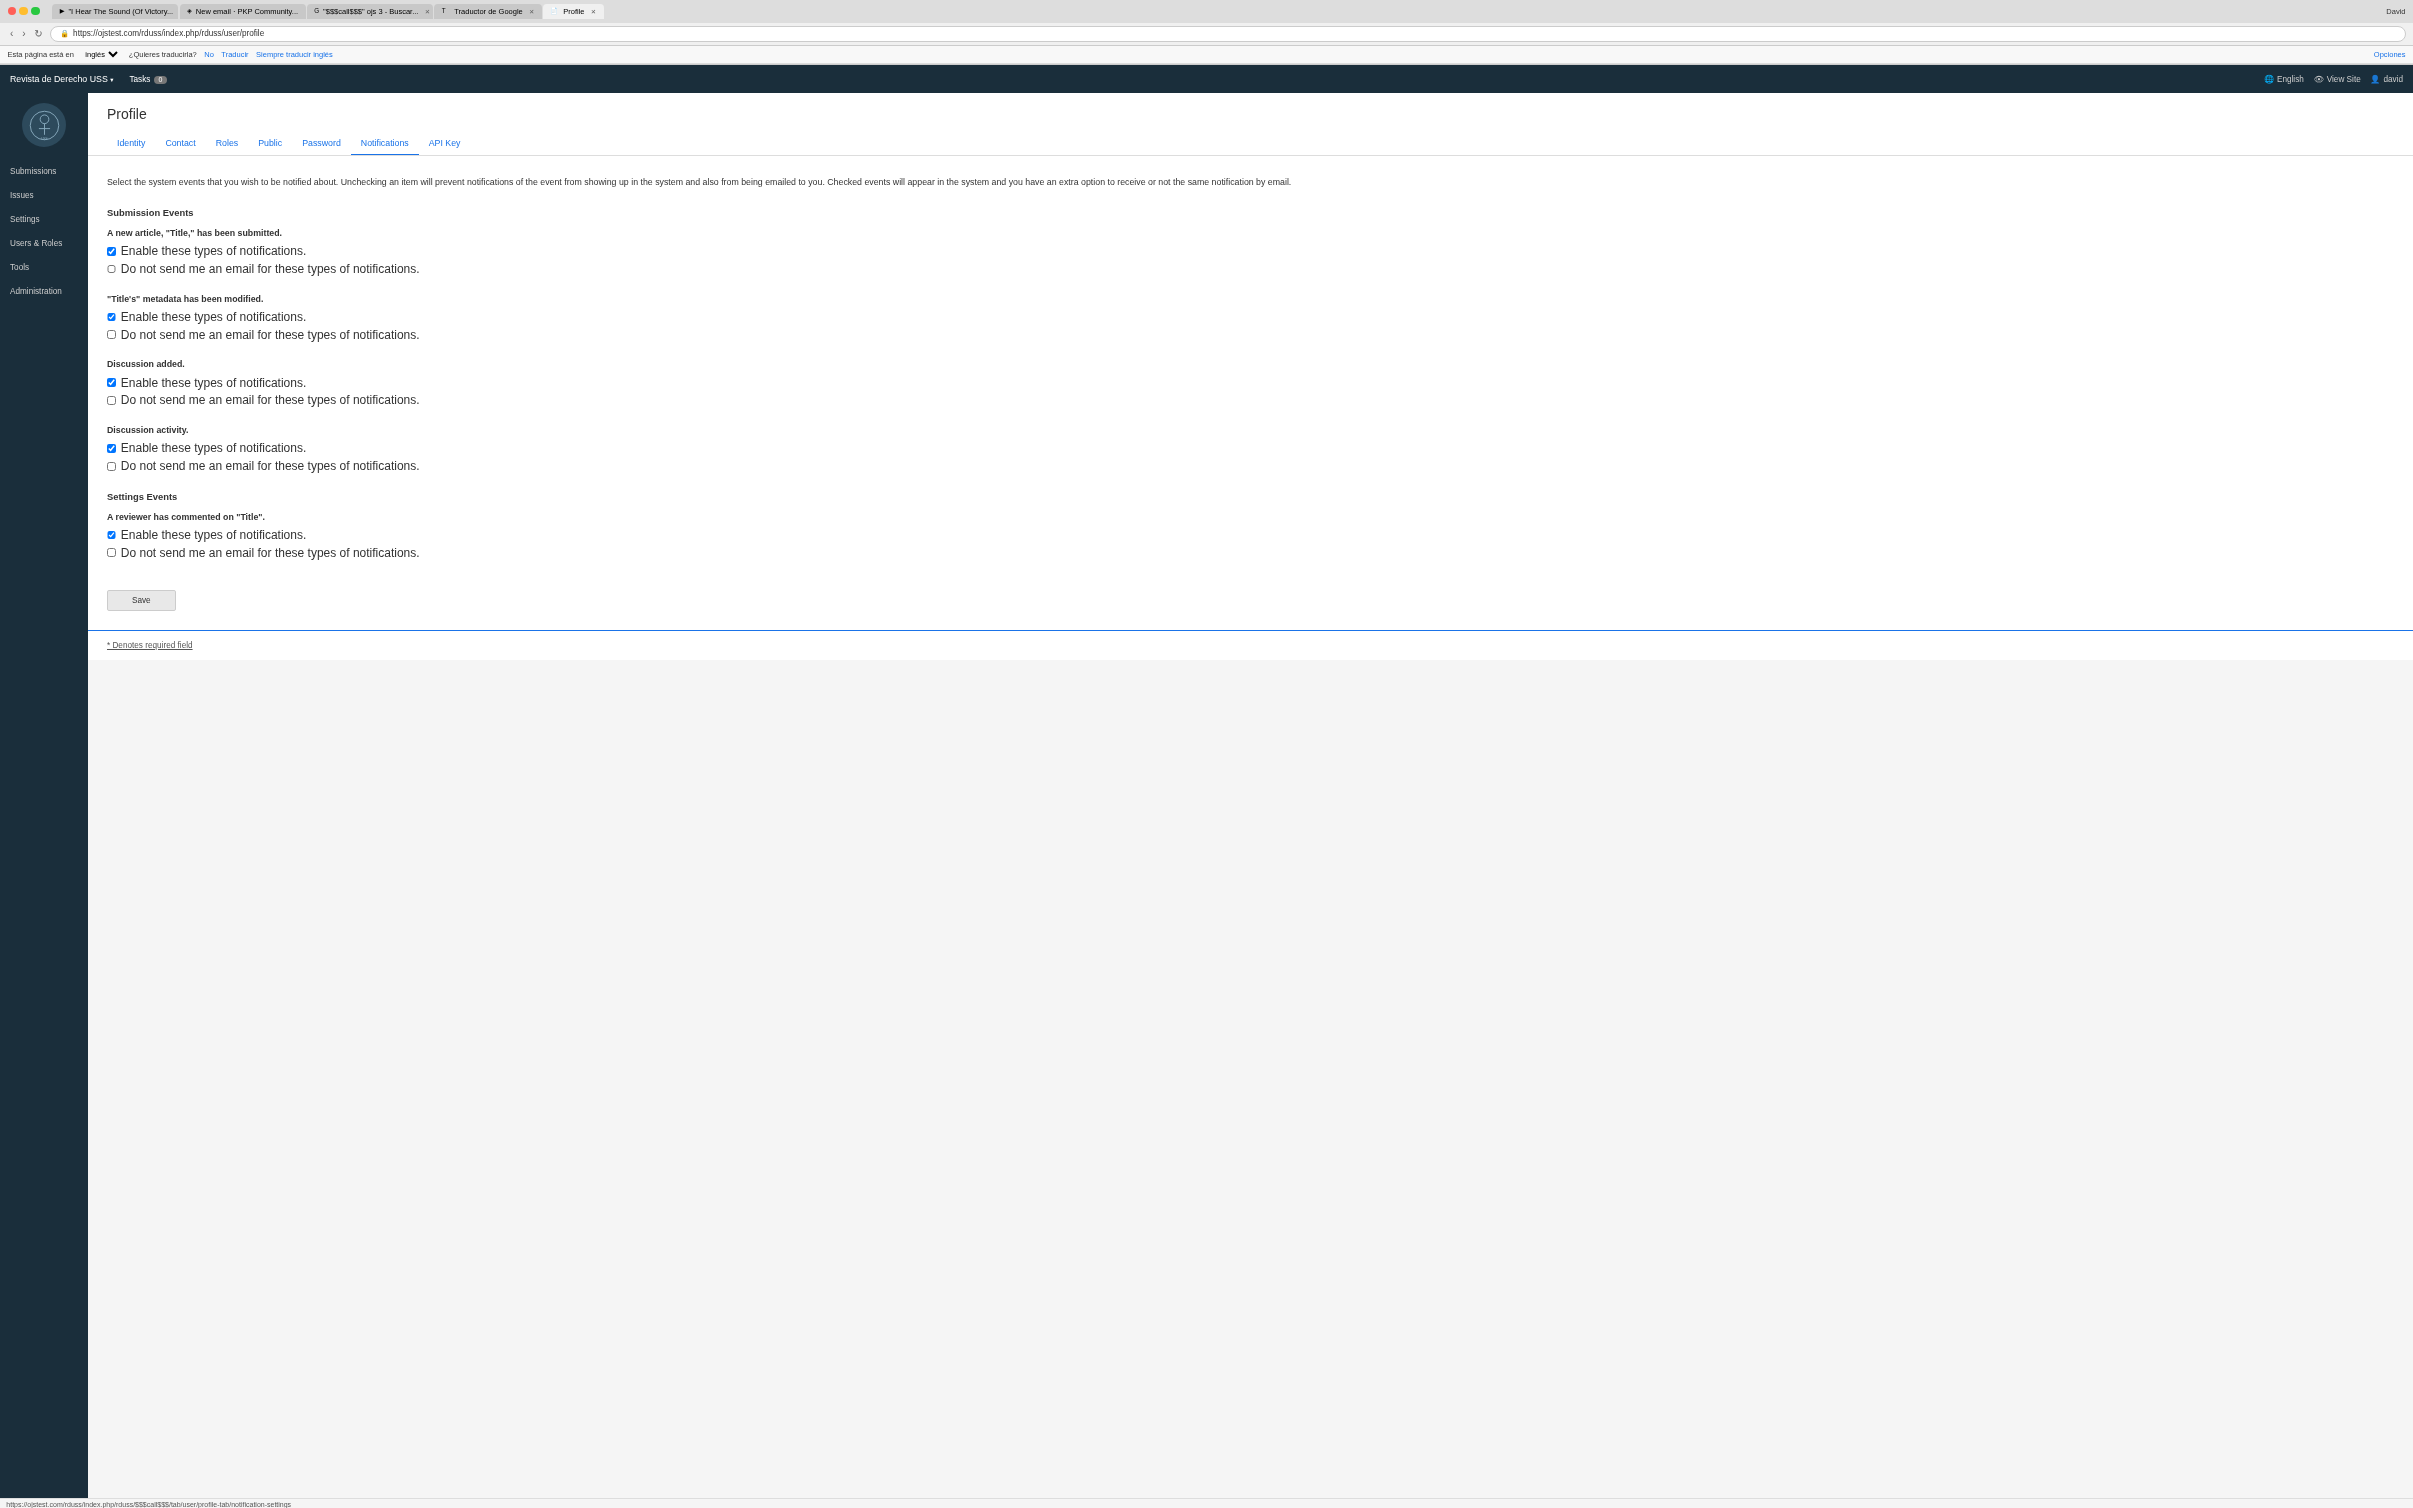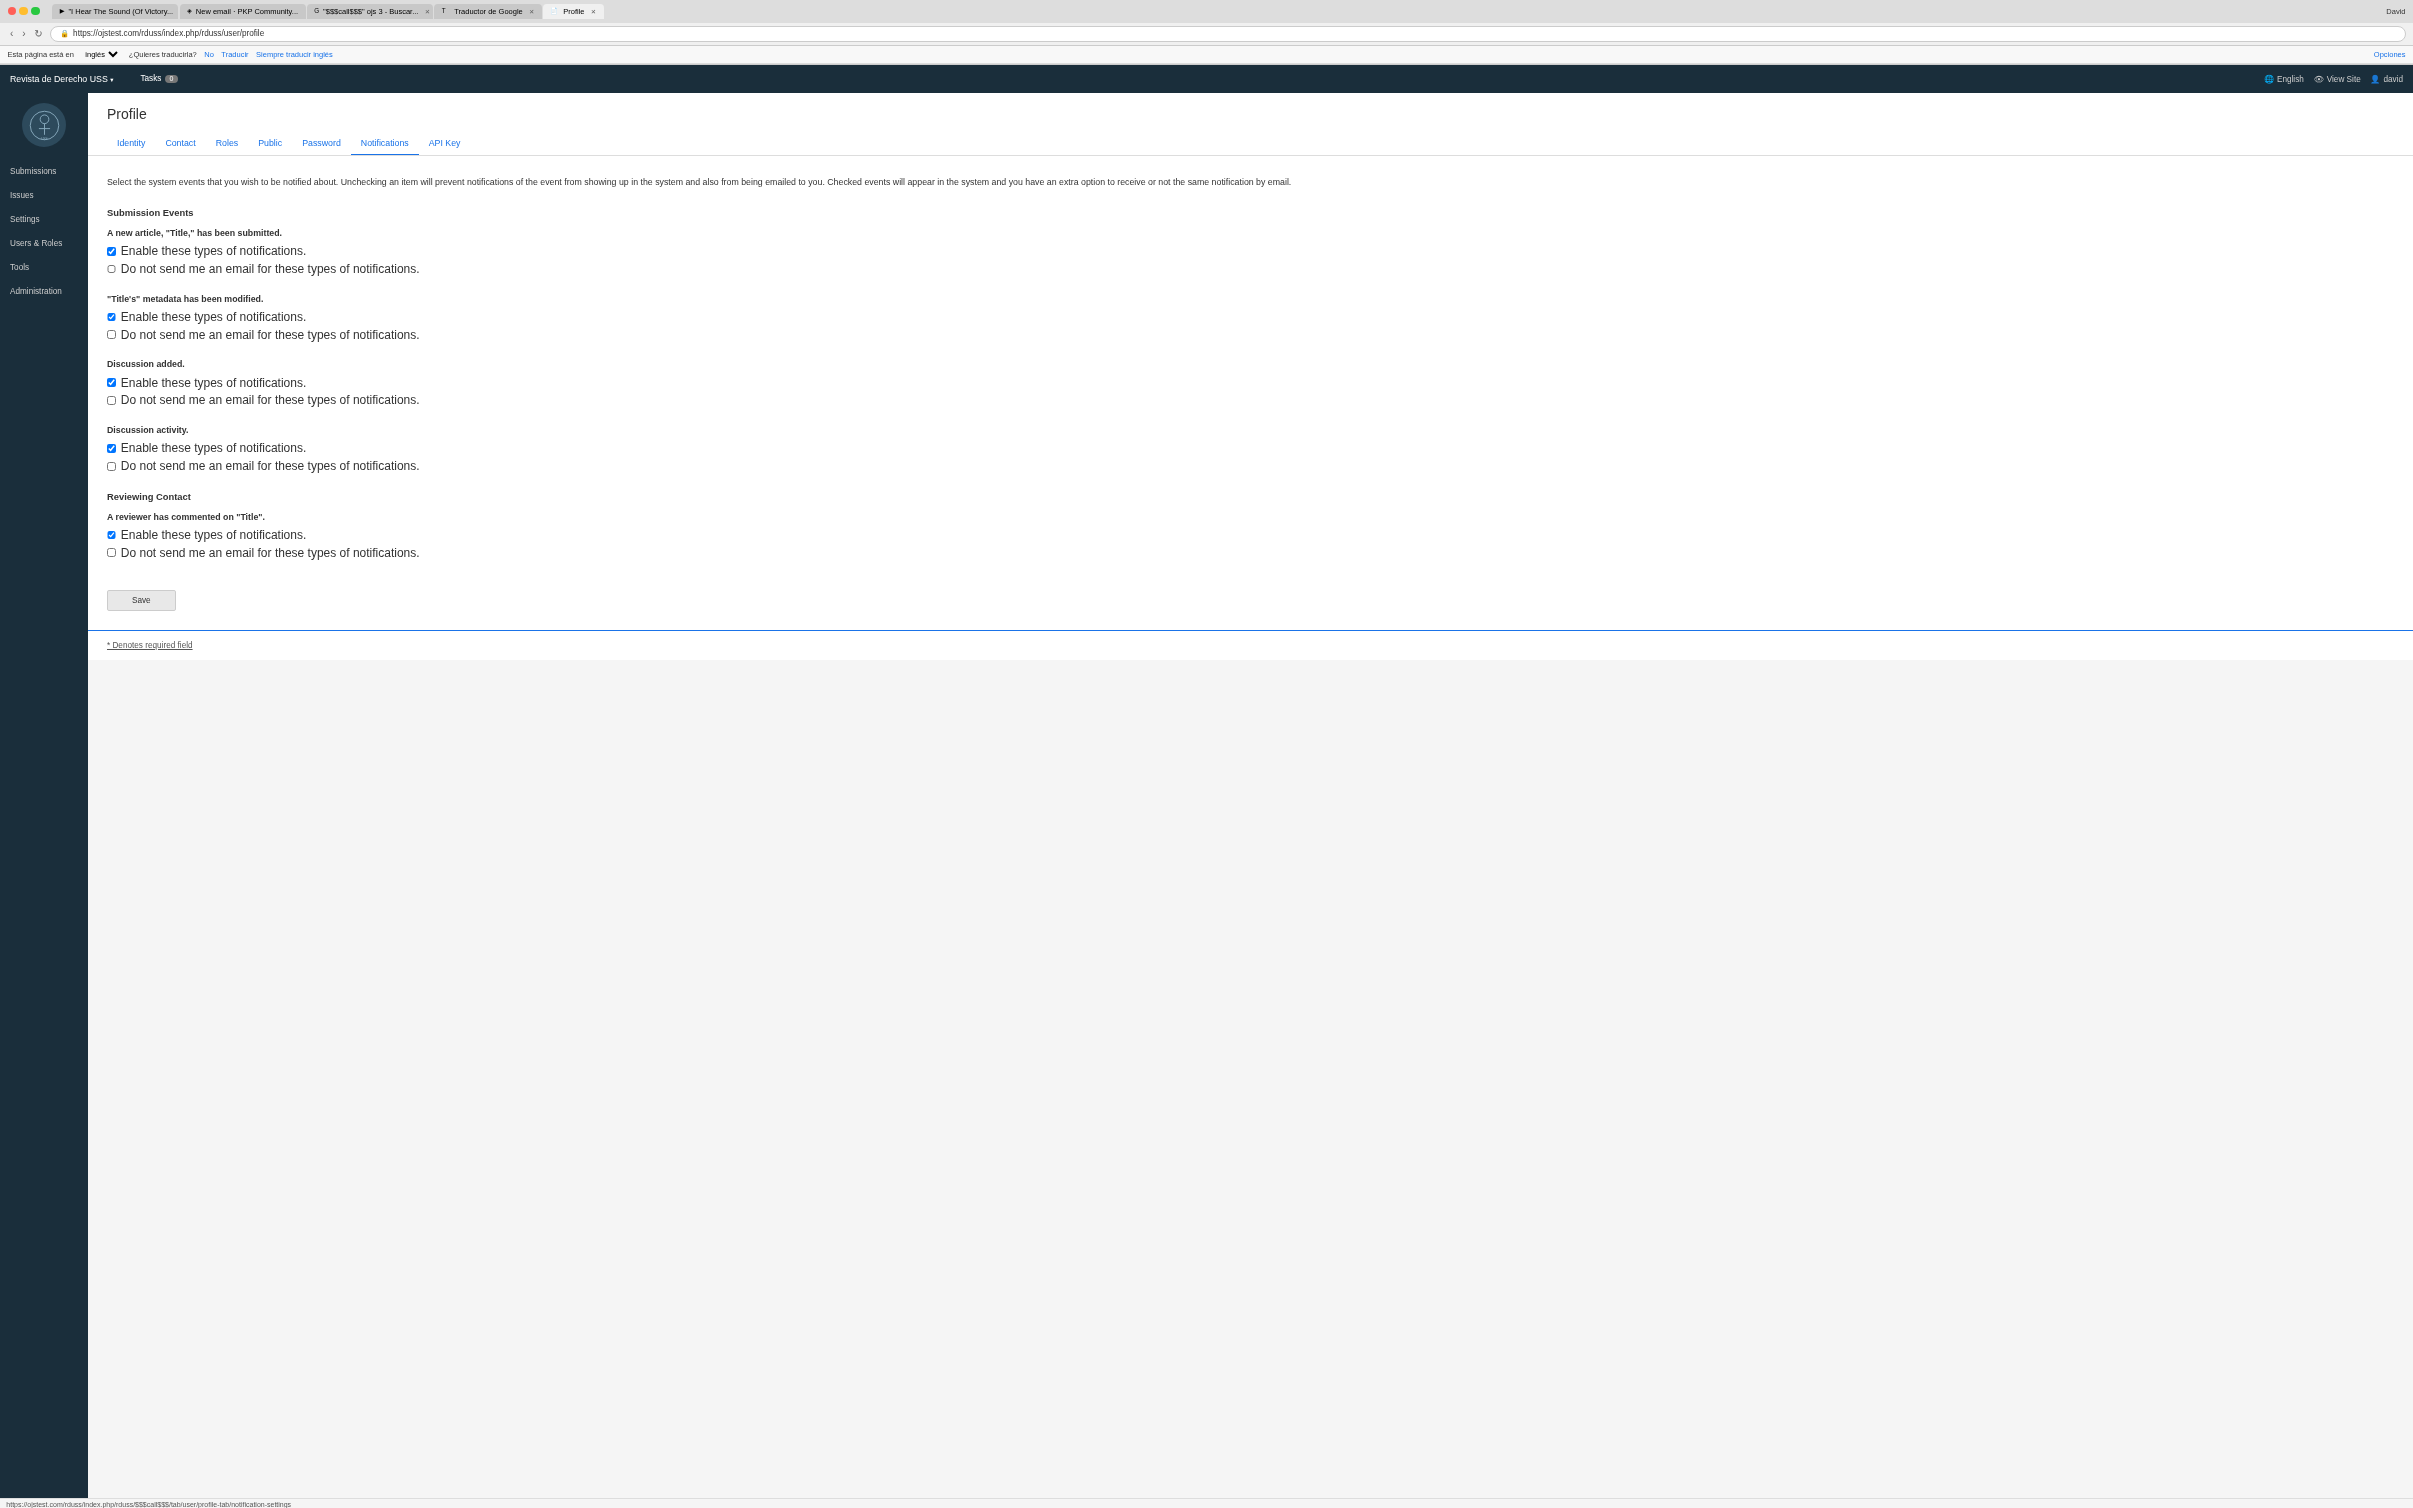--- a/index.html
+++ b/index.html
@@ -26,21 +26,21 @@
     .browser-url .lock-icon { color: #2d7a2d; font-size: 7.5px; }
     .browser-translate-bar { background: #f8f8f8; border-bottom: 0.6px solid #ddd; padding: 3.1px 7.5px; font-size: 7.5px; display: flex; align-items: center; gap: 7.5px; color: #333; }
     .browser-translate-bar select { font-size: 7.5px; border: none; background: none; }
     .translate-btn { color: #1a73e8; cursor: pointer; border: none; background: none; font-size: 7.5px; }
 
     
     .app-wrapper { display: flex; flex-direction: column; height: calc(100vh - 75px); }
 
     
     .top-nav { background: #1a2e3b; color: white; display: flex; align-items: center; justify-content: space-between; padding: 0 10px; height: 28px; }
-    .top-nav-left { display: flex; align-items: flex-start; gap: 27px; }
+    .top-nav-left { display: flex; align-items: flex-end; gap: 16px; }
     .journal-name { font-size: 8.8px; font-weight: 500; color: white; display: flex; align-items: center; gap: 2.5px; cursor: pointer; }
     .tasks-badge { display: flex; align-items: center; gap: 3.8px; color: white; font-size: 8.2px; cursor: pointer; }
     .badge { background: #777; color: white; border-radius: 6.3px; padding: 0.6px 4.4px; font-size: 7px; }
     .top-nav-right { display: flex; align-items: center; gap: 10px; }
     .nav-link { color: #ccc; font-size: 8.2px; cursor: pointer; display: flex; align-items: center; gap: 2.5px; text-decoration: none; }
 
     
     .main-layout { display: flex; flex: 1; overflow: hidden; }
 
     
@@ -289,21 +289,21 @@
             <label class="checkbox-label">Enable these types of notifications.</label>
           </div>
           <div class="checkbox-row">
             <input type="checkbox" style="">
             <label class="checkbox-label">Do not send me an email for these types of notifications.</label>
           </div>
         </div>
 
         
         <div class="reviewing-events">
-          <div class="section-heading">Reviewing Contact</div>
+          <div class="section-heading">Settings Events</div>
 
           <div class="notification-group">
             <div class="notification-title">A reviewer has commented on "Title".</div>
             <div class="checkbox-row">
               <input type="checkbox" checked="" style="">
               <label class="checkbox-label">Enable these types of notifications.</label>
             </div>
             <div class="checkbox-row">
               <input type="checkbox" style="">
               <label class="checkbox-label">Do not send me an email for these types of notifications.</label>

